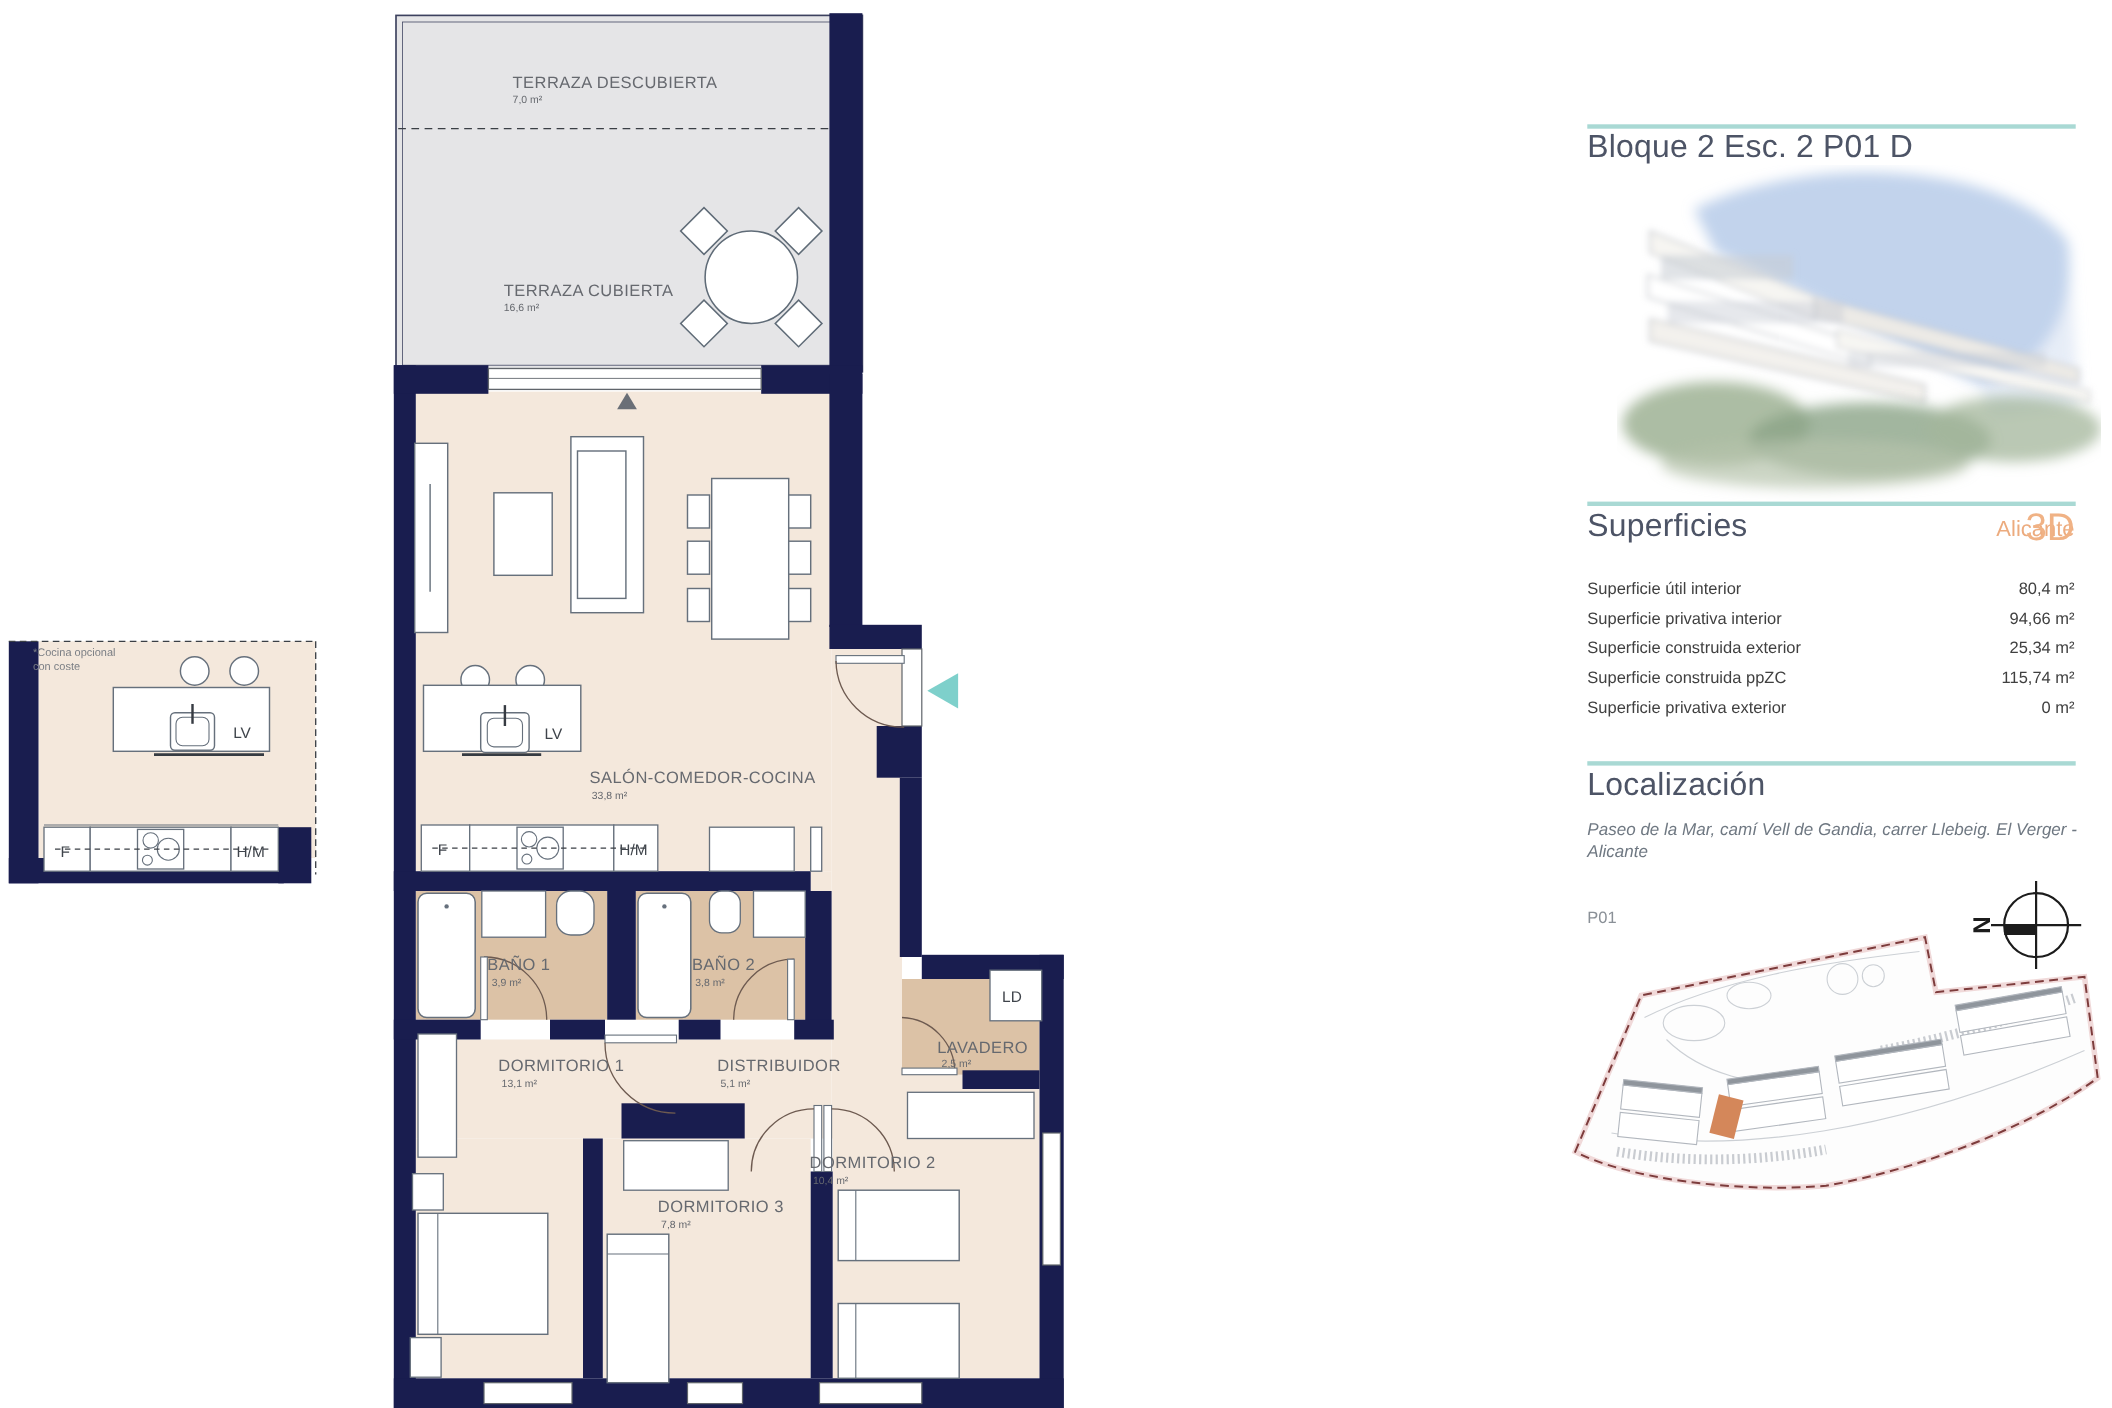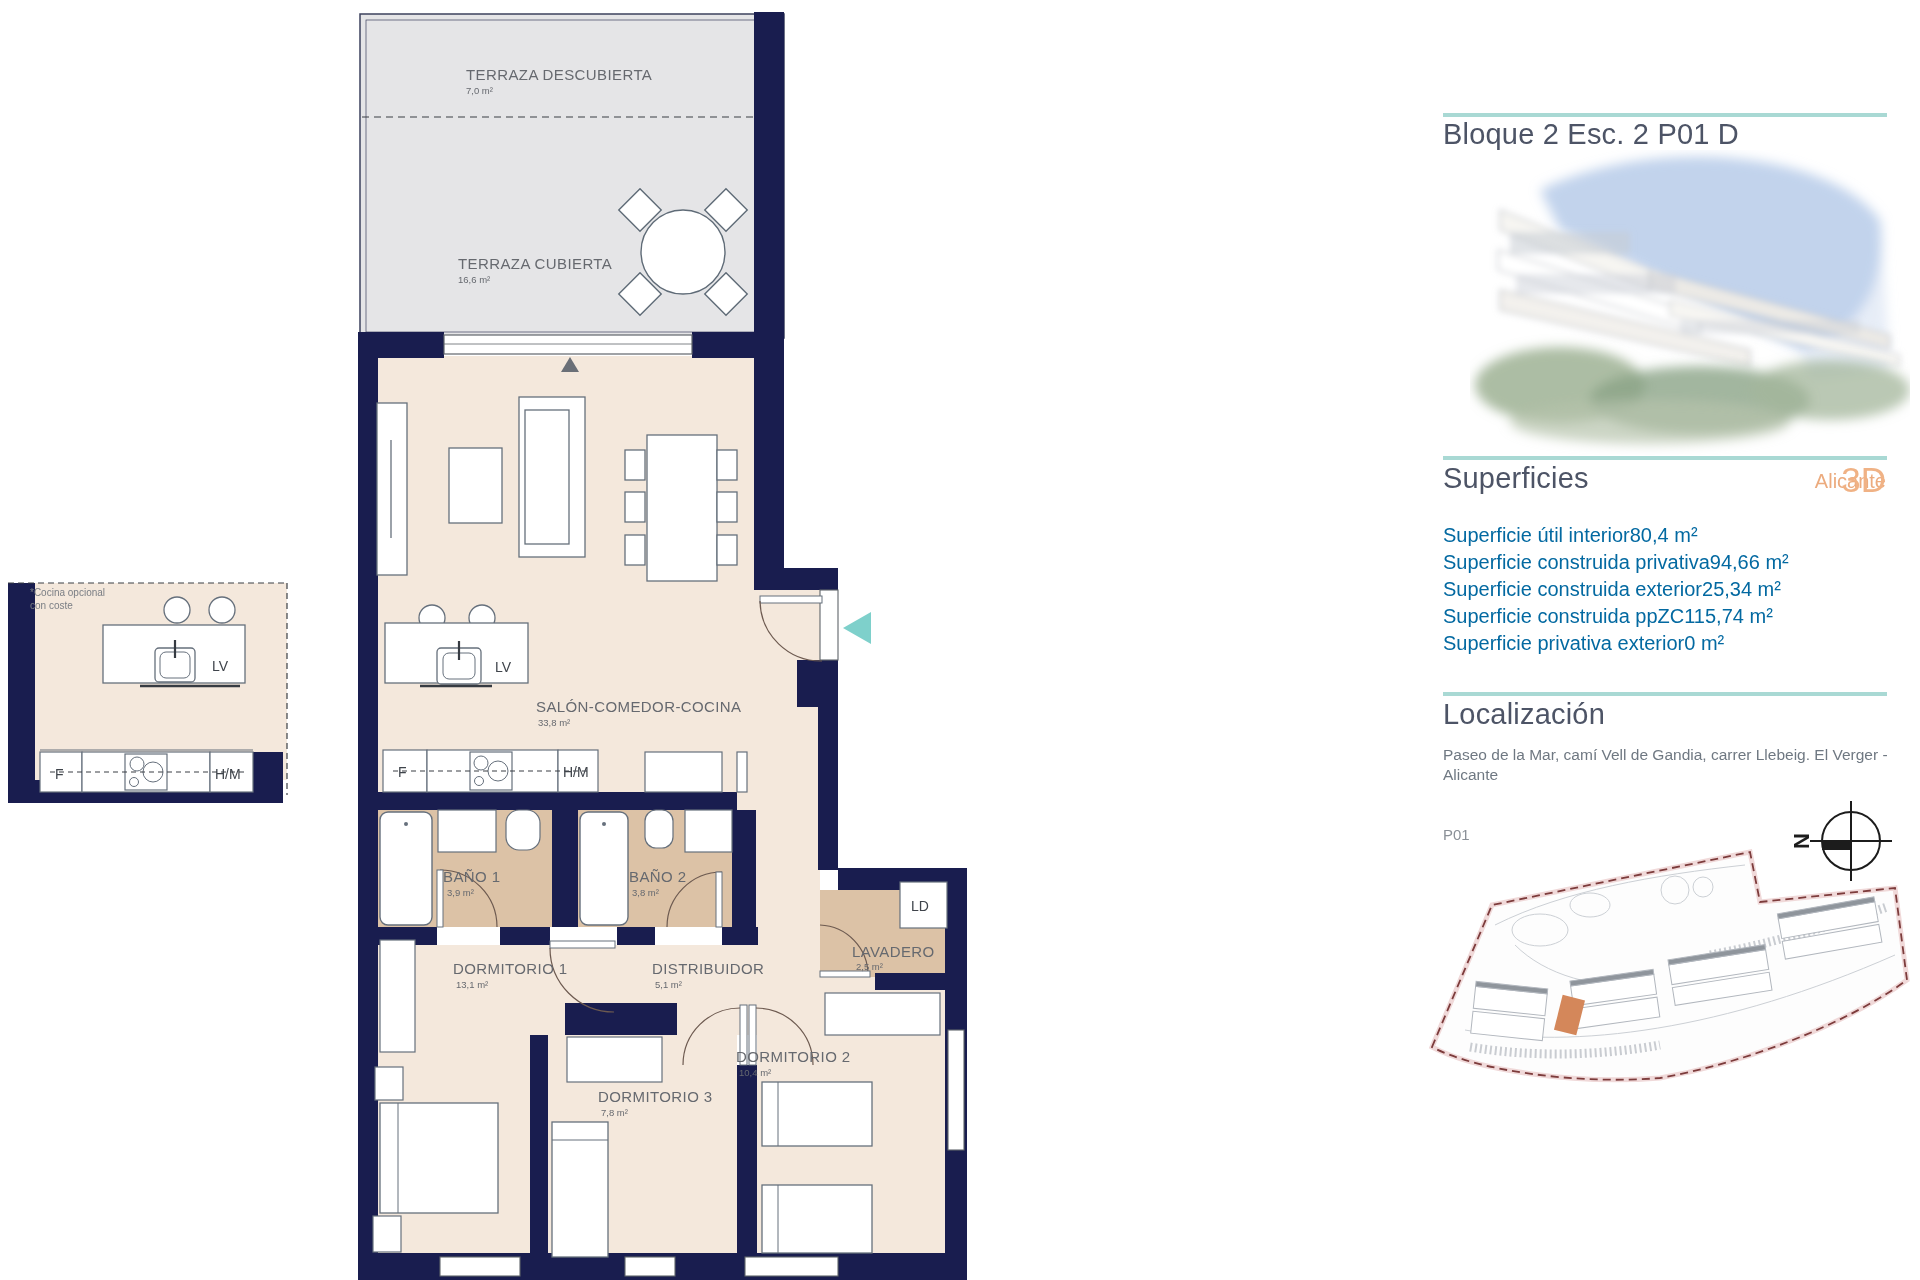--- a/index.html
+++ b/index.html
@@ -5,22 +5,22 @@
   html,body{margin:0;padding:0;background:#ffffff;}
   #canvas{position:relative;width:1920px;height:1280px;background:#ffffff;overflow:hidden;
           font-family:"Liberation Sans", sans-serif;}
   .abs{position:absolute;}
   
   .rule{position:absolute;left:1443px;width:444px;height:4px;background:#a9d9d4;}
   .h1{position:absolute;left:1443px;color:#4d5466;font-size:29px;font-weight:normal;letter-spacing:.2px;}
   .vivienda{position:absolute;left:1700px;top:470px;width:186px;text-align:right;color:#ecab7e;font-size:20px;}
   .viv3d{position:absolute;left:1810px;top:460px;width:76px;text-align:right;color:#f0b285;font-size:35px;}
   .sup-table{position:absolute;left:1443px;top:522px;width:443px;}
-  .sup-row{display:flex;color:#0369a1;font-size:20px;line-height:27px;}
-  .addr{position:absolute;left:1443px;top:745px;width:468px;color:#6f7882;font-size:15.5px;line-height:20px;}
+  .sup-row{display:flex;justify-content:space-between;color:#404040;font-size:15px;line-height:27px;}
+  .addr{position:absolute;left:1443px;top:745px;width:468px;color:#6f7882;font-size:15.5px;line-height:20px;font-style:italic;}
   .p01{position:absolute;left:1443px;top:826px;color:#8a9097;font-size:15px;}
   svg text{font-family:"Liberation Sans", sans-serif;}
   .roomname{fill:#66696f;font-size:15px;letter-spacing:.4px;}
   .roomarea{fill:#66696f;font-size:9.5px;}
   .fixlabel{fill:#3f444b;font-size:14px;}
   .note{fill:#7a7e84;font-size:10px;}
 </style>
 </head>
 <body>
 
@@ -287,21 +287,21 @@
   <div class="h1" style="top:462px">Superficies</div>
   <div class="vivienda">Alicante</div>
   <div class="viv3d">3D</div>
 
   <div class="sup-table">
     <div class="sup-row">
       <span>Superficie útil interior</span>
       <span>80,4 m²</span>
     </div>
     <div class="sup-row">
-      <span>Superficie construida privativa</span>
+      <span>Superficie privativa interior</span>
       <span>94,66 m²</span>
     </div>
     <div class="sup-row">
       <span>Superficie construida exterior</span>
       <span>25,34 m²</span>
     </div>
     <div class="sup-row">
       <span>Superficie construida ppZC</span>
       <span>115,74 m²</span>
     </div>

